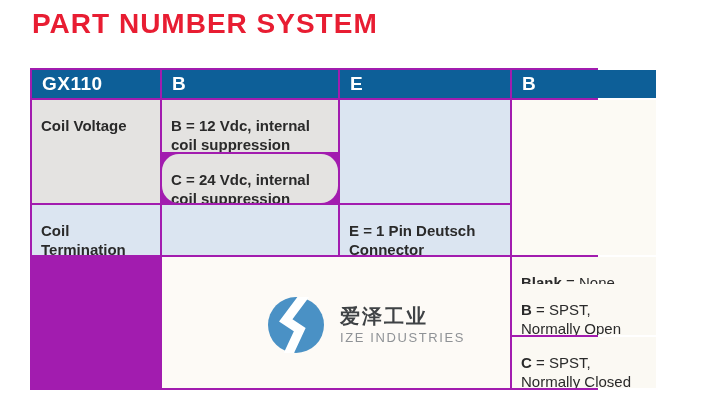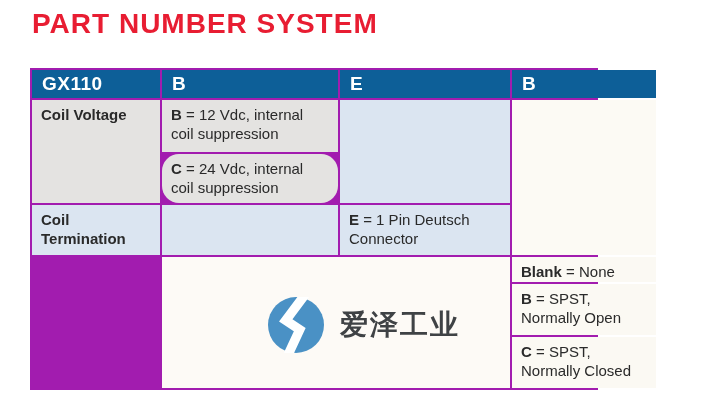--- a/index.html
+++ b/index.html
@@ -13,30 +13,30 @@
     color:#e81d32;white-space:nowrap;
   }
   
   .pn-table{
     position:absolute;left:30px;top:68px;width:568px;box-sizing:border-box;
     display:grid;
     grid-template-columns:128px 176px 170px 144px;
     grid-template-rows:28px 52px 49px 50px 25px 51px 51px;
     gap:2px;padding:2px;background:#a21caf;
   }
-  .cell{font-size:15px;line-height:1.27;padding:5px 9px;box-sizing:border-box;overflow:hidden;}
+  .cell{font-size:15px;line-height:1.27;padding:16px 9px;box-sizing:border-box;overflow:hidden;}
   .hdr{
     background:#0d5f98;color:#ffffff;font-size:19px;font-weight:bold;
     display:flex;align-items:center;padding:0 0 0 10px;letter-spacing:0.5px;
   }
   .gray{background:#e4e3e1;}
   .blue{background:#dbe5f1;}
   .cream{background:#fbf9f3;}
   .lbl{font-weight:bold;}
-  .w150{max-width:152px;display:block;}
+  .w150{max-width:152px;display:block;font-weight:bold;}
   .w118{max-width:118px;display:block;}
   
   .g-h1{grid-column:1;grid-row:1;}
   .g-h2{grid-column:2;grid-row:1;}
   .g-h3{grid-column:3;grid-row:1;}
   .g-h4{grid-column:4;grid-row:1;}
   .g-lv{grid-column:1;grid-row:2 / span 2;}
   .g-v1{grid-column:2;grid-row:2;}
   .g-v2{grid-column:2;grid-row:3;border-radius:17px;}
   .g-ce{grid-column:3;grid-row:2 / span 2;}
@@ -48,21 +48,21 @@
   .g-logo{grid-column:2 / span 2;grid-row:5 / span 3;background:#fdfaf6;position:relative;}
   .g-a1{grid-column:4;grid-row:5;}
   .g-a2{grid-column:4;grid-row:6;}
   .g-a3{grid-column:4;grid-row:7;}
   
   .logo-wrap{
     position:absolute;left:106px;top:40px;
     display:flex;align-items:center;gap:16px;
   }
   .logo-text{display:flex;flex-direction:column;}
-  .logo-cn{font-size:28px;font-weight:bold;color:#3f4245;letter-spacing:2px;line-height:1.15;white-space:nowrap;}
+  .logo-cn{font-size:20px;font-weight:bold;color:#3f4245;letter-spacing:2px;line-height:1.15;white-space:nowrap;}
   .logo-en{font-size:13px;color:#8f9296;letter-spacing:1.6px;margin-top:2px;white-space:nowrap;}
 </style>
 </head>
 <body>
 
 <div class="page-title">PART NUMBER SYSTEM</div>
 
 <div class="pn-table">
 
   <div class="hdr g-h1">GX110</div>
@@ -88,20 +88,21 @@
 
 
   <div class="g-logo">
     <div class="logo-wrap">
       <svg width="56" height="56" viewBox="0 0 60 60" aria-hidden="true">
         <circle cx="30" cy="30" r="30" fill="#4a91c5"></circle>
         <polyline points="40,-3 19,25 34,35 21,63" fill="none" stroke="#ffffff" stroke-width="10"></polyline>
       </svg>
       <div class="logo-text">
         <span class="logo-cn">爱泽工业</span>
+        <span class="logo-en">IZE INDUSTRIES</span>
       </div>
     </div>
   </div>
 
   <div class="cell cream g-a1">
     <span class="w118"><b>Blank</b><span> = None</span></span>
   </div>
   <div class="cell cream g-a2">
     <span class="w118"><b>B</b><span> = SPST, Normally Open</span></span>
   </div>

